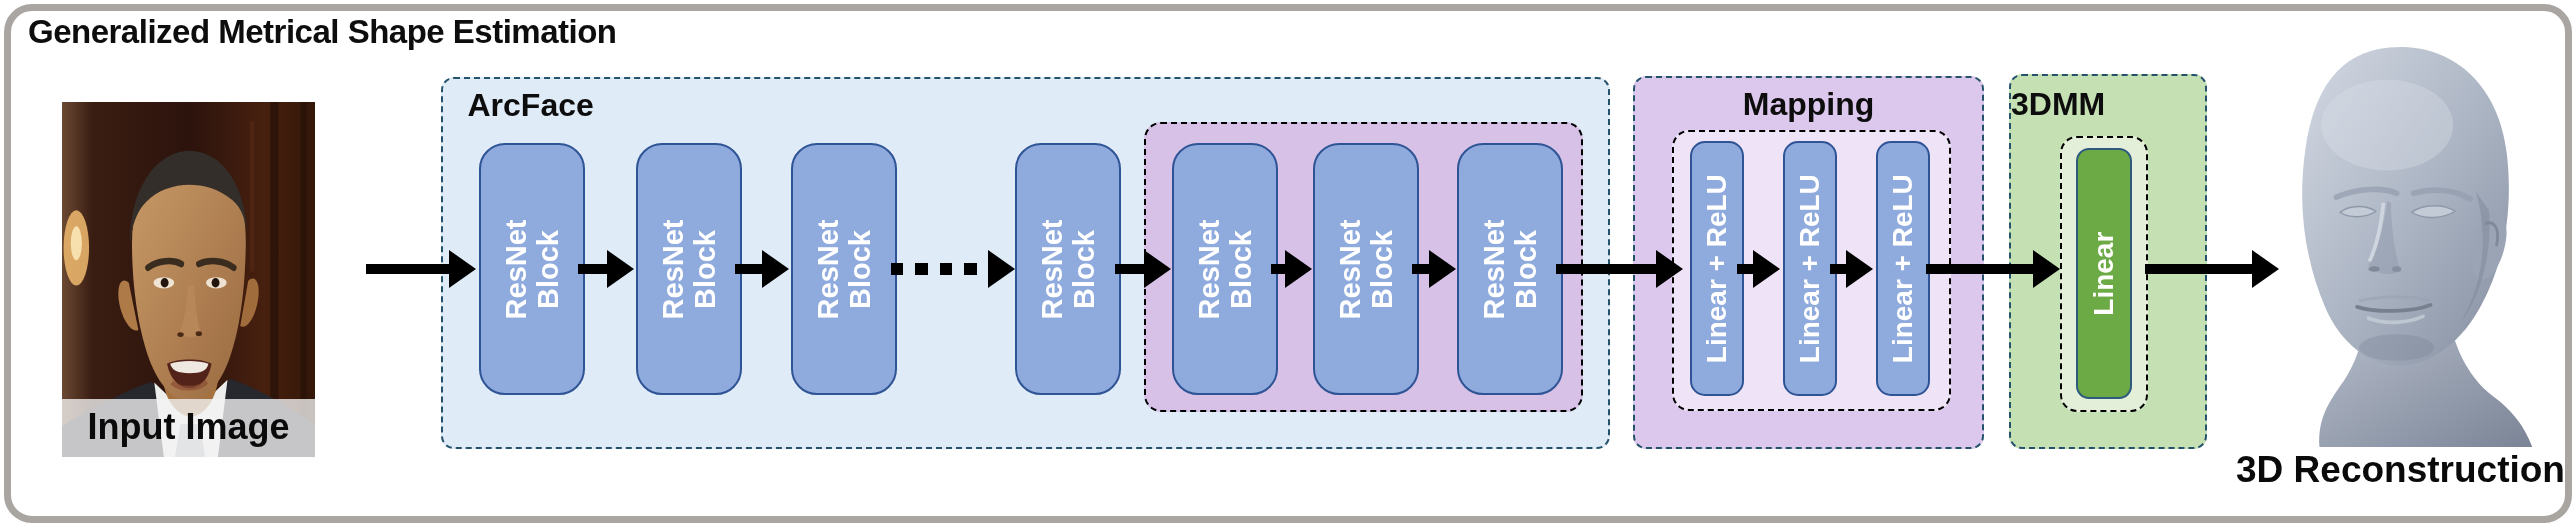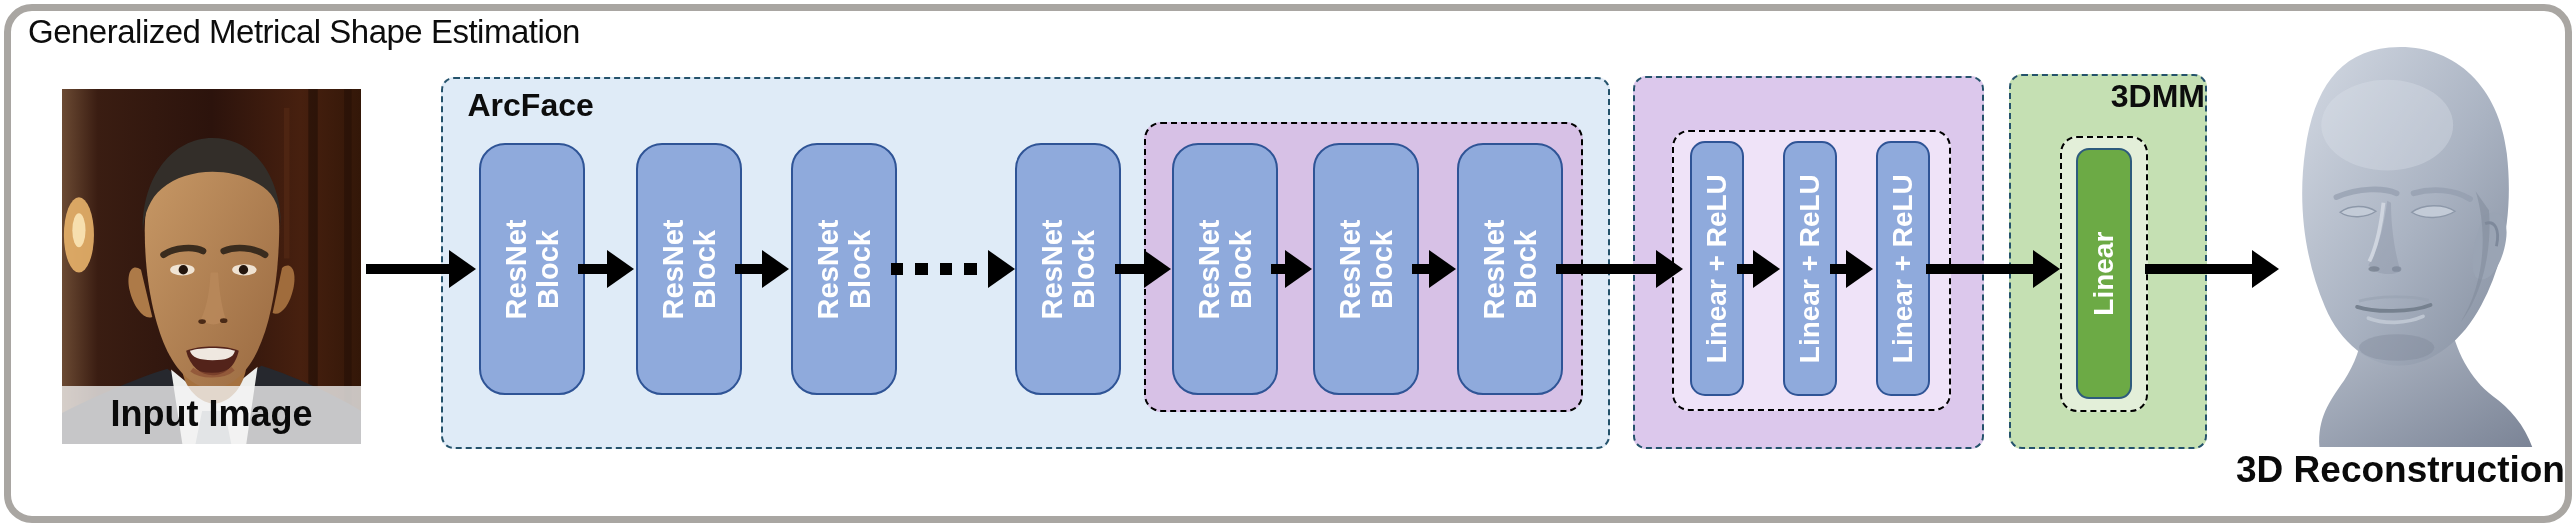--- a/index.html
+++ b/index.html
@@ -17,38 +17,38 @@
     --linear-fill:#6caa45;
     --linear-border:#2e5b7d;
     --arrow:#000000;
     --title-color:#0d0d0d;
   }
   html,body{margin:0;padding:0;background:#fff;}
   body{font-family:"Liberation Sans", sans-serif;}
   .canvas{position:relative;width:2576px;height:529px;background:#fff;overflow:hidden;}
   .frame{position:absolute;left:3.8px;top:3.8px;right:3.8px;bottom:5.6px;border:7.5px solid var(--frame-border);
          border-radius:28px;pointer-events:none;z-index:0;}
-  .title{position:absolute;left:28px;top:13px;margin:0;font-size:33px;font-weight:normal;
+  .title{position:absolute;left:28px;top:13px;margin:0;font-size:33px;font-weight:bold;
          color:var(--title-color);letter-spacing:-0.5px;z-index:5;}
 
   
-  .input-image{position:absolute;left:62px;top:89px;width:299px;height:355px;margin:0;z-index:3;}
+  .input-image{position:absolute;left:62px;top:102px;width:253px;height:355px;margin:0;z-index:3;}
   .input-image svg{position:absolute;inset:0;width:100%;height:100%;}
   .caption-strip{position:absolute;left:0;right:0;bottom:0;height:58px;line-height:56px;
       background:rgba(243,243,243,0.78);text-align:center;font-size:36px;font-weight:bold;color:#0a0a0a;}
 
   
   .box{position:absolute;border:2.8px dashed var(--section-border);border-radius:13px;z-index:1;}
   .box-label{position:absolute;font-size:32px;font-weight:bold;color:#0d0d0d;white-space:nowrap;}
   .arcface{left:441px;top:77px;width:1165px;height:368px;background:var(--arcface-bg);}
   .arcface .box-label{left:24.5px;top:7.5px;}
   .mapping{left:1633px;top:76px;width:347px;height:369px;background:var(--mapping-bg);}
   .mapping .box-label{left:0;right:0;top:7.5px;text-align:center;}
   .mm3d{left:2009px;top:74px;width:194px;height:371px;background:var(--mm3d-bg);}
-  .mm3d .box-label{left:0;right:0;top:2px;text-align:right;}
+  .mm3d .box-label{left:0;right:0;top:10px;text-align:left;}
 
   .sub-box{position:absolute;border:2.8px dashed var(--inner-border);border-radius:17px;}
   .purple-sub{left:701px;top:43px;width:435px;height:286px;background:var(--purple-sub-bg);}
   .mapping-inner{left:37px;top:52px;width:275px;height:277px;background:var(--mapping-inner-bg);}
   .mm3d-inner{left:49px;top:60px;width:84px;height:272px;background:var(--mm3d-inner-bg);}
 
   
   .nblock{position:absolute;display:flex;align-items:center;justify-content:center;z-index:2;}
   .resnet{width:102px;height:248px;top:64px;background:var(--resnet-fill);
           border:2.8px solid var(--resnet-border);border-radius:26px;}
@@ -153,20 +153,21 @@
         <span class="vtext">ResNet
 Block</span>
       </div>
     <div class="nblock resnet" style="left:1014px">
         <span class="vtext">ResNet
 Block</span>
       </div>
   </section>
 
   <section class="box mapping">
+    <div class="box-label">Mapping</div>
     <div class="sub-box mapping-inner"></div>
     <div class="nblock lrelu" style="left:55px">
         <span class="vtext one">Linear + ReLU</span>
       </div>
     <div class="nblock lrelu" style="left:148px">
         <span class="vtext one">Linear + ReLU</span>
       </div>
     <div class="nblock lrelu" style="left:241px">
         <span class="vtext one">Linear + ReLU</span>
       </div>

